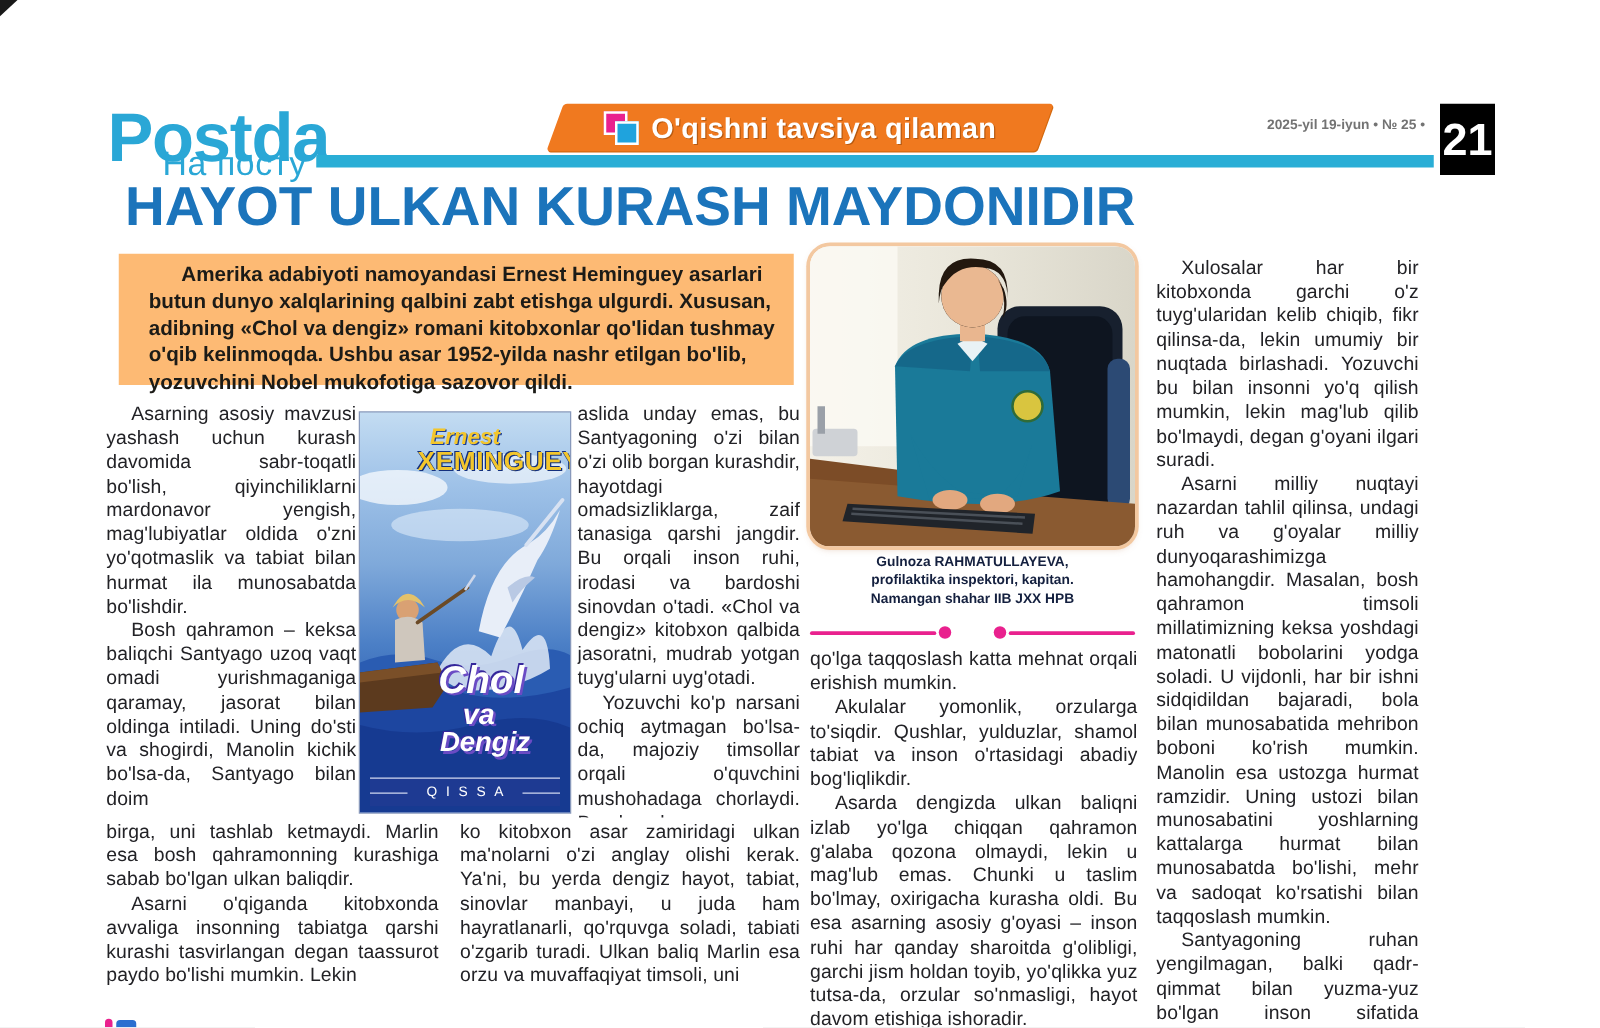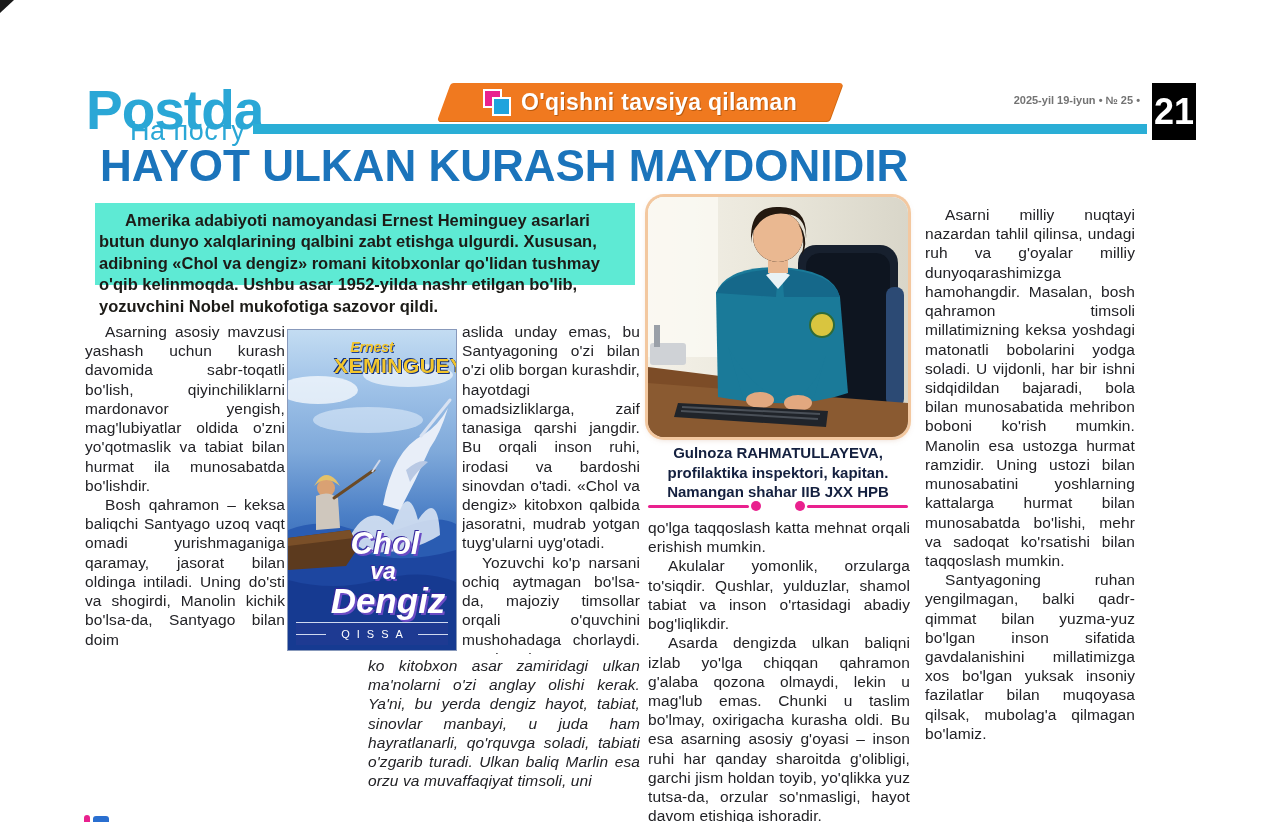--- a/index.html
+++ b/index.html
@@ -25,61 +25,61 @@
          text-shadow:1px 1px 0 #b85a10;}
   .dateline{position:absolute;left:940px;top:94px;width:200px;text-align:right;
          font-size:11px;font-weight:bold;color:#737373;}
   .pagenum{position:absolute;left:1152px;top:83px;width:44px;height:57px;background:#000000;
          color:#fff;display:flex;align-items:center;justify-content:center;
          font-size:36px;font-weight:bold;}
   
   .headline{position:absolute;left:100px;top:141px;width:1080px;text-align:left;
          font-size:44px;font-weight:800;color:#1b74bb;letter-spacing:0px;}
   
-  .lead{position:absolute;left:95px;top:203px;width:540px;height:82px;background:#5eead4;
-         box-sizing:border-box;padding:7px 12px 6px 4px;font-size:16.5px;font-weight:bold;
+  .lead{position:absolute;left:95px;top:203px;width:540px;height:105px;background:#fdba74;
+         box-sizing:border-box;padding:7px 12px 6px 24px;font-size:16.5px;font-weight:bold;
          line-height:1.3;color:#1c1b17;}
   .lead .para.indent{text-indent:26px;}
   
   .body-col{position:absolute;text-align:justify;font-size:15.5px;line-height:1.24;
          color:#222226;overflow:hidden;letter-spacing:0.1px;}
   .para{margin:0;}
   .para.indent{text-indent:20px;}
   .c1n{left:85px;top:322px;width:200px;height:332px;}
   .c2n{left:462px;top:322px;width:178px;height:332px;}
   .c1w{left:85px;top:656px;width:266px;height:166px;}
-  .c2w{left:368px;top:656px;width:272px;height:166px;font-style:italic;}
+  .c2w{left:368px;top:656px;width:272px;height:166px;}
   .c3{left:648px;top:518px;width:262px;height:304px;}
   .c4{left:925px;top:205px;width:210px;height:617px;}
   
   .cover{position:absolute;left:288px;top:330px;width:168px;height:320px;overflow:hidden;
          background:linear-gradient(180deg,#c3dcf2 0%,#9fc2e8 18%,#7fa9da 38%,#4b7fc6 58%,#2c5cae 78%,#1c3f96 100%);
          box-shadow:0 0 0 1px #8899bb;}
   .cover svg{position:absolute;inset:0;}
   .cover-author{position:absolute;top:10px;left:0;right:0;text-align:center;line-height:1.05;}
-  .cover-author .first{font-size:14px;font-weight:bold;font-style:italic;color:#f3c62c;
+  .cover-author .first{font-size:18px;font-weight:bold;font-style:italic;color:#f3c62c;
          text-shadow:1px 1px 0 #1c3f96;}
   .cover-author .last{font-size:21px;font-weight:800;color:#f3c62c;letter-spacing:0.5px;
          text-shadow:1px 1px 0 #13307e, -1px -1px 0 #13307e;padding-left:46px;}
   .cover-title{position:absolute;top:198px;left:0;right:8px;text-align:center;color:#fff;
          font-style:italic;font-weight:800;line-height:1.02;
          text-shadow:2px 2px 0 #6a4bc4, -1px -1px 0 #35279b;}
   .cover-title .t1{font-size:31px;margin-left:34px;}
   .cover-title .t2{font-size:23px;margin-left:30px;}
-  .cover-title .t3{font-size:35px;padding-left:40px;}
+  .cover-title .t3{font-size:22px;padding-left:40px;}
   .cover-genre{position:absolute;left:8px;right:8px;bottom:5px;height:22px;background:#1e3a92;
          display:flex;align-items:center;justify-content:center;gap:8px;
          border-top:1px solid #cfd8ef;}
   .cover-genre .gl{flex:1;height:1px;background:#cfd8ef;}
   .cover-genre .gt{color:#fff;font-size:11px;letter-spacing:7px;text-indent:7px;}
   
   .photo{position:absolute;left:648px;top:197px;width:260px;height:240px;border-radius:16px;
          overflow:hidden;box-shadow:0 0 0 3px #f3c8a0, 0 2px 6px rgba(180,120,80,0.35);}
   .caption{position:absolute;left:644px;top:443px;width:268px;text-align:center;
-         font-size:15px;font-weight:bold;line-height:1.3;color:#14203f;}
+         font-size:11px;font-weight:bold;line-height:1.3;color:#14203f;}
   .divider{position:absolute;left:648px;top:501px;width:260px;display:flex;align-items:center;}
   .dline{flex:1;height:3px;background:#e9218e;border-radius:2px;}
   .ddot{width:10px;height:10px;border-radius:50%;background:#e9218e;margin:0 2px;}
   .dgap{width:30px;}
   .cutmark{position:absolute;left:84px;top:813px;width:26px;height:9px;overflow:hidden;}
   .cutmark .cm1{position:absolute;left:0;top:2px;width:6px;height:7px;background:#e9218e;border-radius:3px 3px 0 0;}
   .cutmark .cm2{position:absolute;left:9px;top:3px;width:16px;height:6px;background:#2a6fd0;border-radius:3px 3px 0 0;}
 </style>
 </head>
 <body>
@@ -112,29 +112,34 @@
     </div>
 
   <div class="body-col c1n">
       <p class="para indent">Asarning asosiy mavzusi yashash uchun kurash davomida sabr-toqatli bo'lish, qiyinchiliklarni mardonavor yengish, mag'lubiyatlar oldida o'zni yo'qotmaslik va tabiat bilan hurmat ila munosabatda bo'lishdir.</p>
       <p class="para indent">Bosh qahramon – keksa baliqchi Santyago uzoq vaqt omadi yurishmaganiga qaramay, jasorat bilan oldinga intiladi. Uning do'sti va shogirdi, Manolin kichik bo'lsa-da, Santyago bilan doim</p>
     </div>
   <div class="body-col c2n">
       <p class="para">aslida unday emas, bu Santyagoning o'zi bilan o'zi olib borgan kurashdir, hayotdagi omadsizliklarga, zaif tanasiga qarshi jangdir. Bu orqali inson ruhi, irodasi va bardoshi sinovdan o'tadi. «Chol va dengiz» kitobxon qalbida jasoratni, mudrab yotgan tuyg'ularni uyg'otadi.</p>
       <p class="para indent">Yozuvchi ko'p narsani ochiq aytmagan bo'lsa-da, majoziy timsollar orqali o'quvchini mushohadaga chorlaydi. Bunda zuk-</p>
     </div>
+  <div class="body-col c1w">
+      <p class="para">birga, uni tashlab ketmaydi. Marlin esa bosh qahramonning kurashiga sabab bo'lgan ulkan baliqdir.</p>
+      <p class="para indent">Asarni o'qiganda kitobxonda avvaliga insonning tabiatga qarshi kurashi tasvirlangan degan taassurot paydo bo'lishi mumkin. Lekin</p>
+    </div>
   <div class="body-col c2w">
       <p class="para">ko kitobxon asar zamiridagi ulkan ma'nolarni o'zi anglay olishi kerak. Ya'ni, bu yerda dengiz hayot, tabiat, sinovlar manbayi, u juda ham hayratlanarli, qo'rquvga soladi, tabiati o'zgarib turadi. Ulkan baliq Marlin esa orzu va muvaffaqiyat timsoli, uni</p>
     </div>
   <div class="body-col c3">
       <p class="para">qo'lga taqqoslash katta mehnat orqali erishish mumkin.</p>
       <p class="para indent">Akulalar yomonlik, orzularga to'siqdir. Qushlar, yulduzlar, shamol tabiat va inson o'rtasidagi abadiy bog'liqlikdir.</p>
       <p class="para indent">Asarda dengizda ulkan baliqni izlab yo'lga chiqqan qahramon g'alaba qozona olmaydi, lekin u mag'lub emas. Chunki u taslim bo'lmay, oxirigacha kurasha oldi. Bu esa asarning asosiy g'oyasi – inson ruhi har qanday sharoitda g'olibligi, garchi jism holdan toyib, yo'qlikka yuz tutsa-da, orzular so'nmasligi, hayot davom etishiga ishoradir.</p>
     </div>
   <div class="body-col c4">
+      <p class="para indent">Xulosalar har bir kitobxonda garchi o'z tuyg'ularidan kelib chiqib, fikr qilinsa-da, lekin umumiy bir nuqtada birlashadi. Yozuvchi bu bilan insonni yo'q qilish mumkin, lekin mag'lub qilib bo'lmaydi, degan g'oyani ilgari suradi.</p>
       <p class="para indent">Asarni milliy nuqtayi nazardan tahlil qilinsa, undagi ruh va g'oyalar milliy dunyoqarashimizga hamohangdir. Masalan, bosh qahramon timsoli millatimizning keksa yoshdagi matonatli bobolarini yodga soladi. U vijdonli, har bir ishni sidqidildan bajaradi, bola bilan munosabatida mehribon boboni ko'rish mumkin. Manolin esa ustozga hurmat ramzidir. Uning ustozi bilan munosabatini yoshlarning kattalarga hurmat bilan munosabatda bo'lishi, mehr va sadoqat ko'rsatishi bilan taqqoslash mumkin.</p>
       <p class="para indent">Santyagoning ruhan yengilmagan, balki qadr-qimmat bilan yuzma-yuz bo'lgan inson sifatida gavdalanishini millatimizga xos bo'lgan yuksak insoniy fazilatlar bilan muqoyasa qilsak, mubolag'a qilmagan bo'lamiz.</p>
     </div>
 
   <div class="cover">
     <svg viewBox="0 0 168 320">
       <ellipse cx="30" cy="60" rx="40" ry="14" fill="#ffffff" opacity="0.7"></ellipse>
       <ellipse cx="120" cy="45" rx="45" ry="12" fill="#ffffff" opacity="0.6"></ellipse>
       <ellipse cx="80" cy="90" rx="55" ry="13" fill="#eef5fd" opacity="0.5"></ellipse>
       <path d="M0,200 Q30,188 60,198 T120,196 T168,194 L168,320 L0,320 Z" fill="#2a5cb2"></path>

